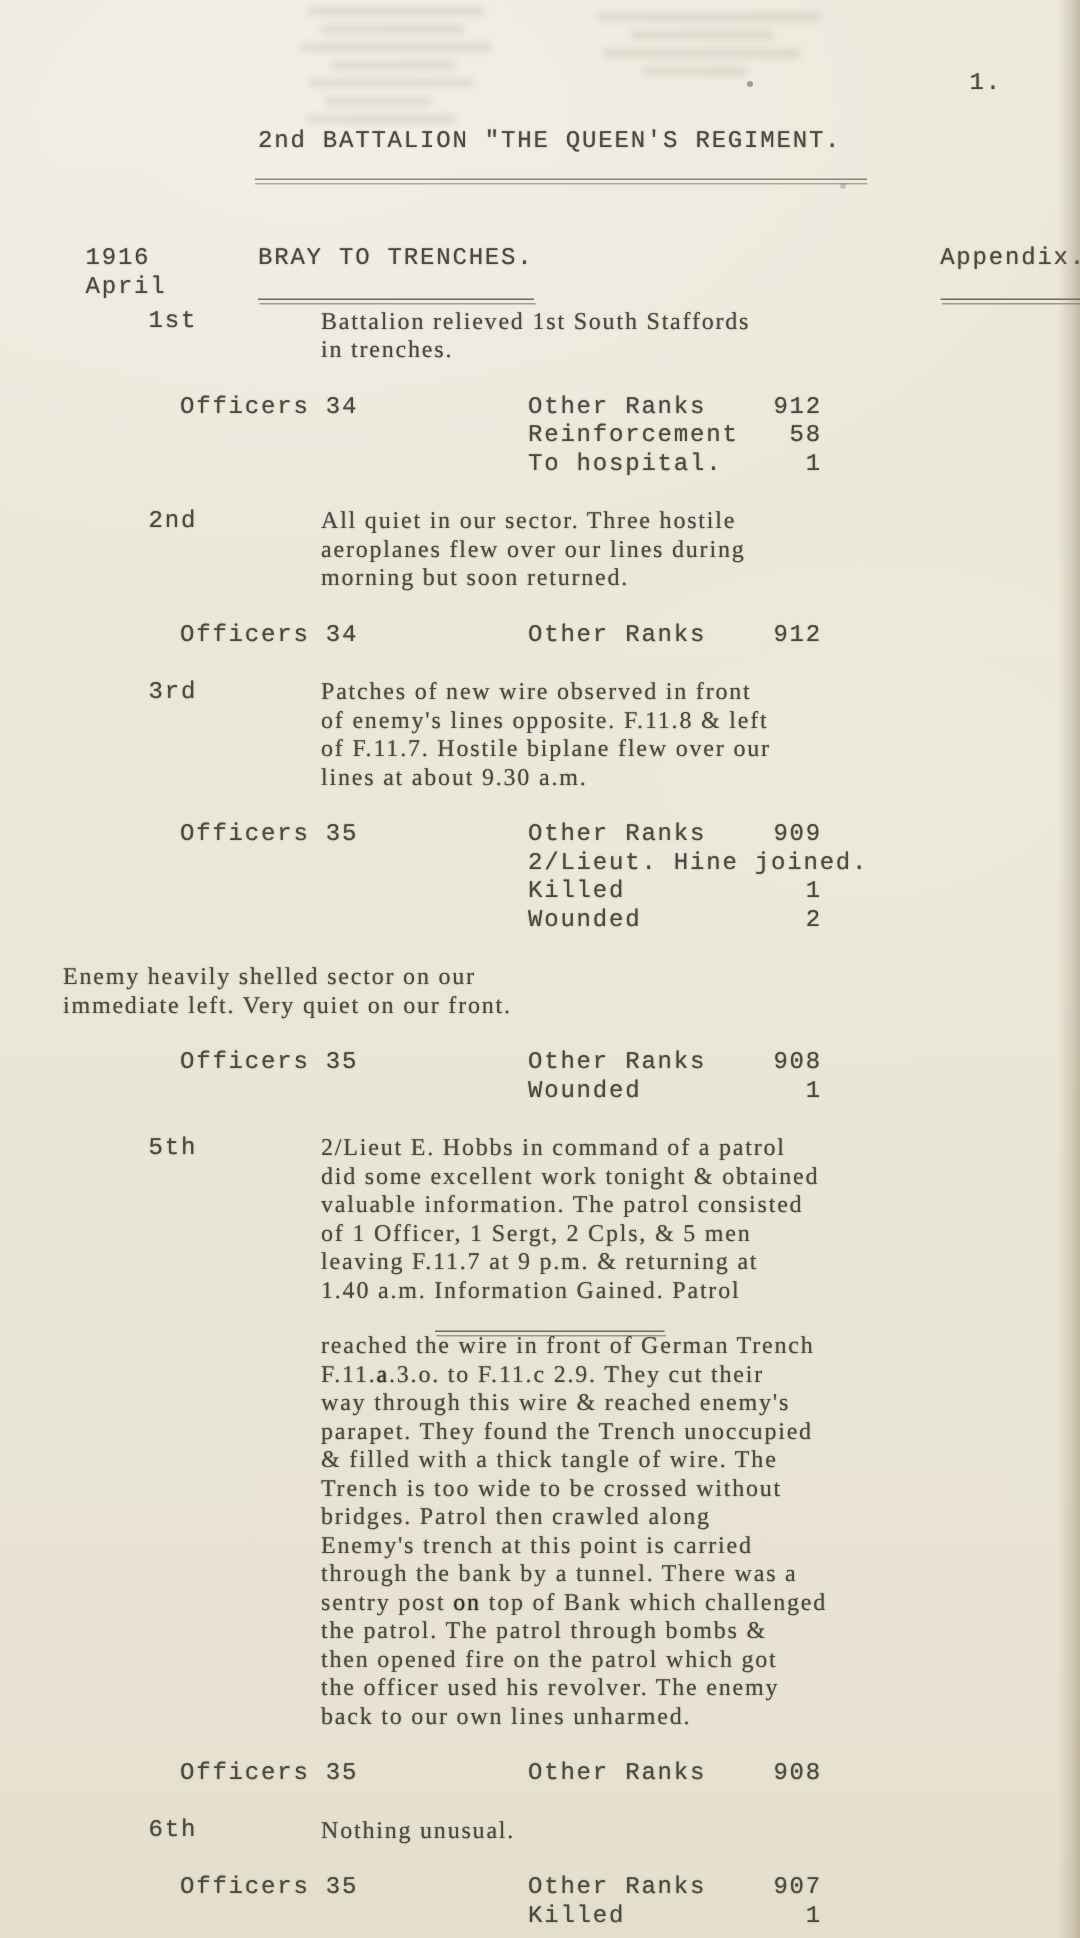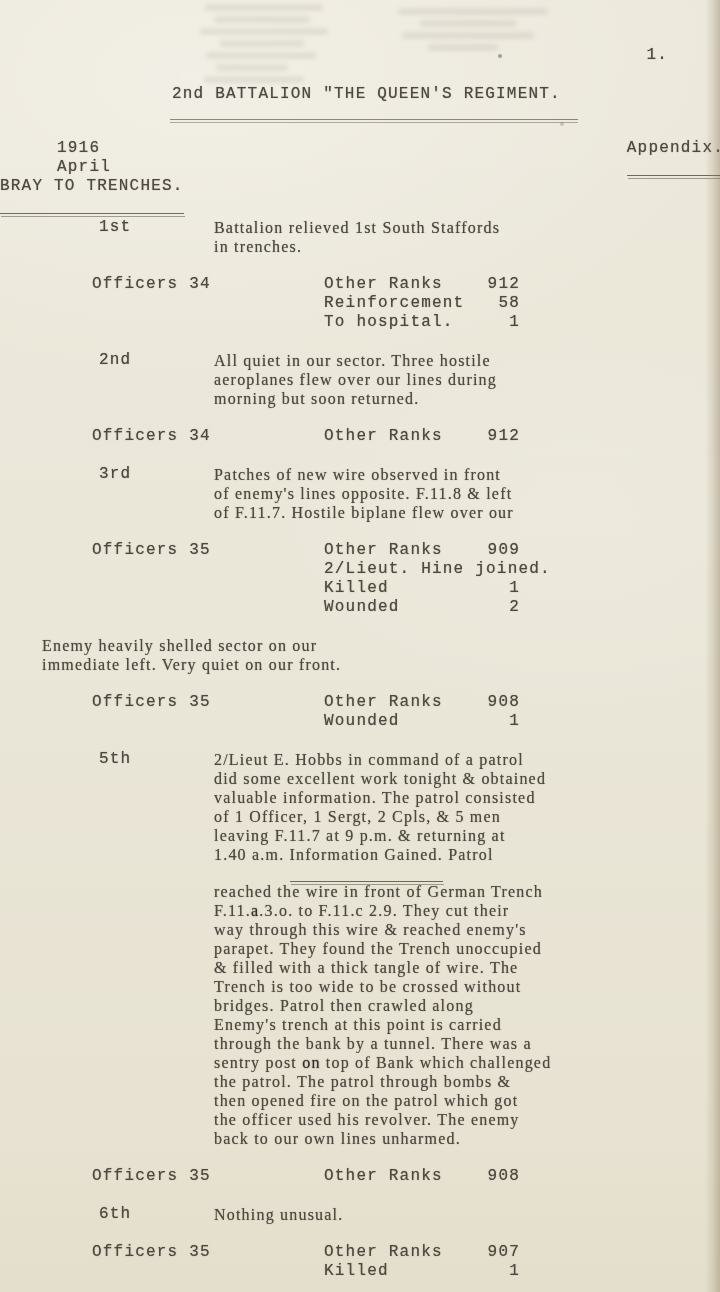--- a/index.html
+++ b/index.html
@@ -32,31 +32,31 @@
   .title { margin:41px 0 0 172px; white-space:pre; }
   .title-rule {
     margin:15px 0 0 170px; width:408px; height:4px;
     border-top:1.7px solid rgba(75,68,56,.60);
     border-bottom:1.4px solid rgba(75,68,56,.40);
   }
 
   .ul2 { position:relative; display:inline-block; padding-bottom:17px; border-bottom:1.6px solid rgba(75,68,56,.78); }
   .ul2::after { content:""; position:absolute; left:1px; right:-1px; bottom:-4px; height:1.3px; background:rgba(75,68,56,.48); }
 
-  .heading-row { position:relative; display:flex; margin-top:16px;flex-direction:column; }
+  .heading-row { position:relative; display:flex; margin-top:40px; }
   .date-col { flex:none; width:172px; padding-left:57px; }
   .appendix-wrap { position:absolute; right:-4px; top:0; }
 
   .entry { margin-top:19px; }
   #entries .entry:first-child { margin-top:4px; }
   .entry-row { display:flex;margin-left:42px; }
   .entry-body { width:525px; }
   .entry-body .line { white-space:pre;font-family:Liberation Serif, serif; }
 
-  .stats { display:flex; margin-top:19px; padding-left:92px; }
+  .stats { display:flex; margin-top:19px; padding-left:120px; }
   .officers { flex:none; width:232px; white-space:pre; }
   .stat-rows { width:196px; }
   .stat-row { display:flex; justify-content:space-between; white-space:pre; }
 
   .heavy { color:#332f27; text-shadow:0 0 1.4px rgba(51,47,39,.85); }
 </style>
 </head>
 <body>
 
 <div class="page">
@@ -129,20 +129,21 @@
           </div>
         </div>
       </section>
       <section class="entry">
         <div class="entry-row">
           <div class="date-col">3rd</div>
           <div class="entry-body">
             <div class="line">Patches of new wire observed in front</div>
             <div class="line">of enemy's lines opposite. F.11.8 &amp; left</div>
             <div class="line">of F.11.7. Hostile biplane flew over our</div>
+            <div class="line">lines at about 9.30 a.m.</div>
           </div>
         </div>
         <div class="stats">
           <div class="officers">Officers 35</div>
           <div class="stat-rows">
             <div class="stat-row"><span>Other Ranks</span><span>909</span></div>
             <div class="stat-row"><span>2/Lieut. Hine joined.</span></div>
             <div class="stat-row"><span>Killed</span><span>1</span></div>
             <div class="stat-row"><span>Wounded</span><span>2</span></div>
           </div>

